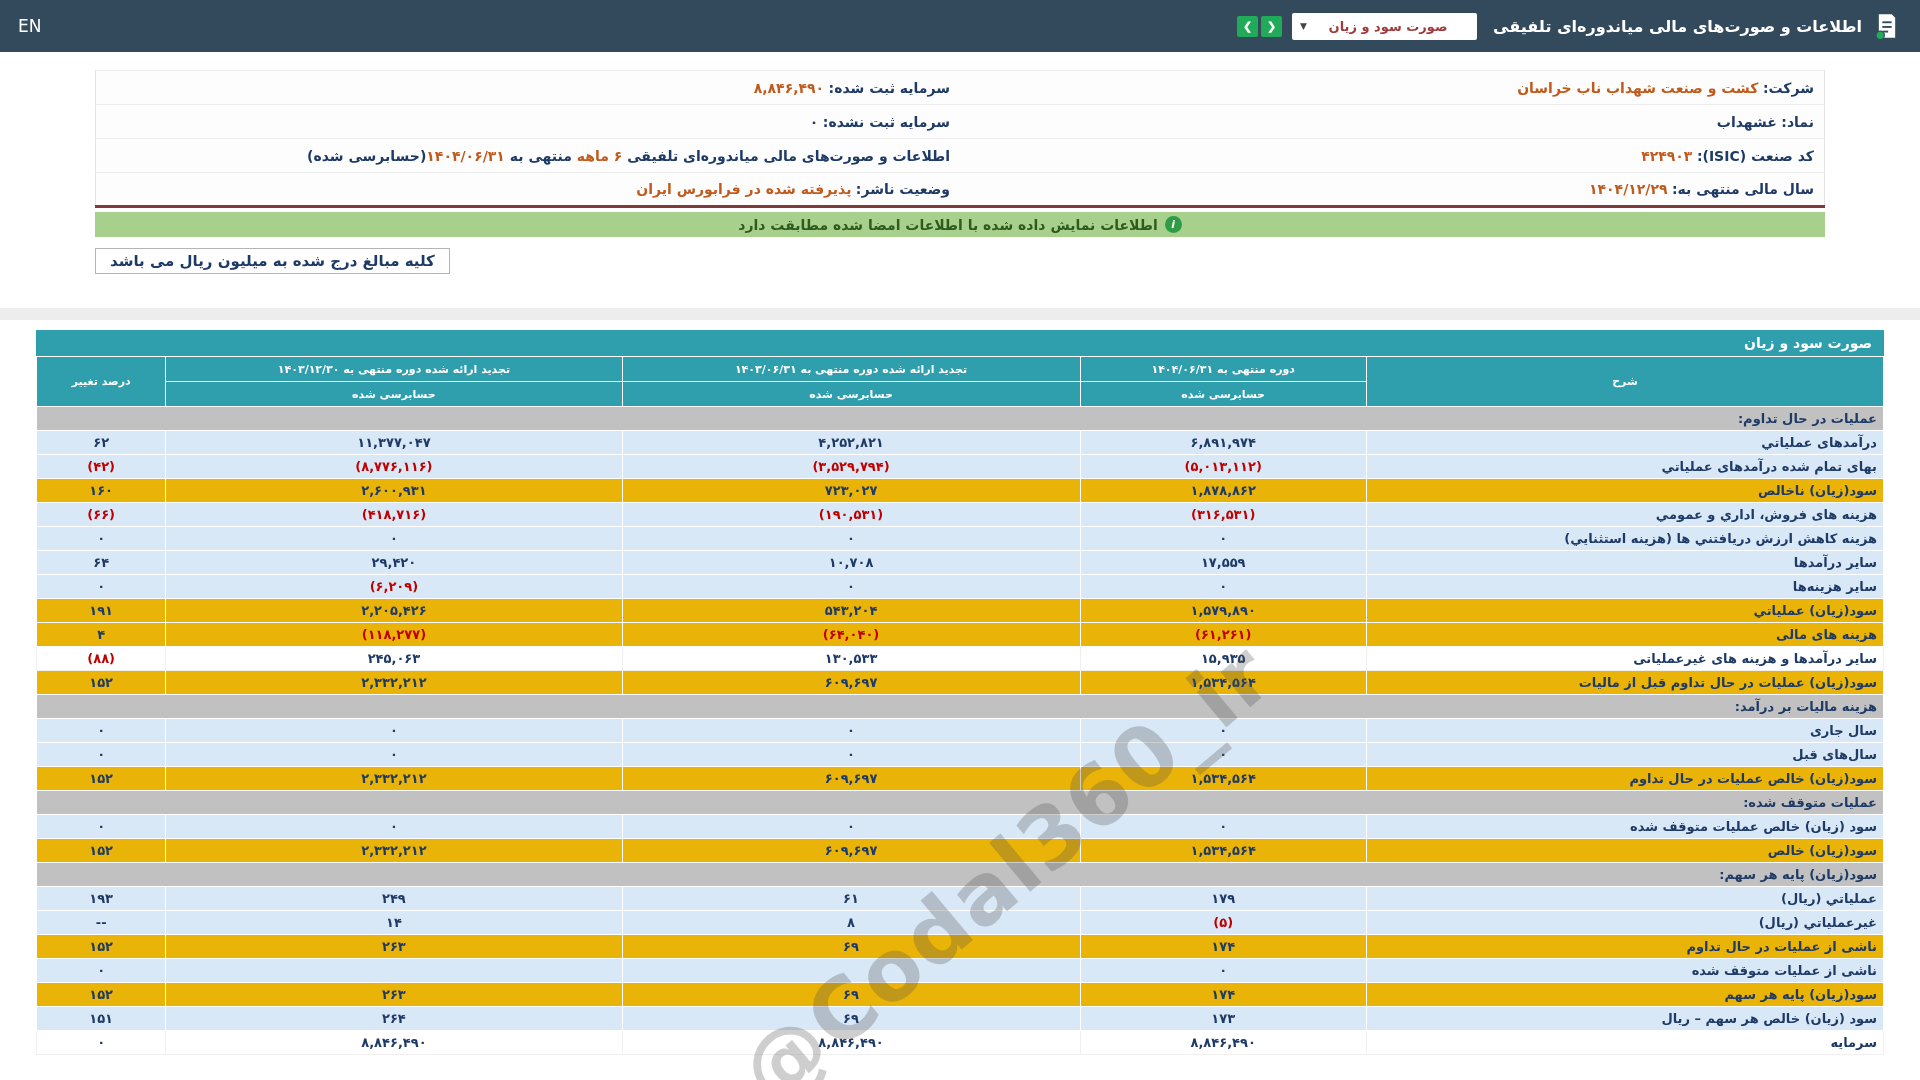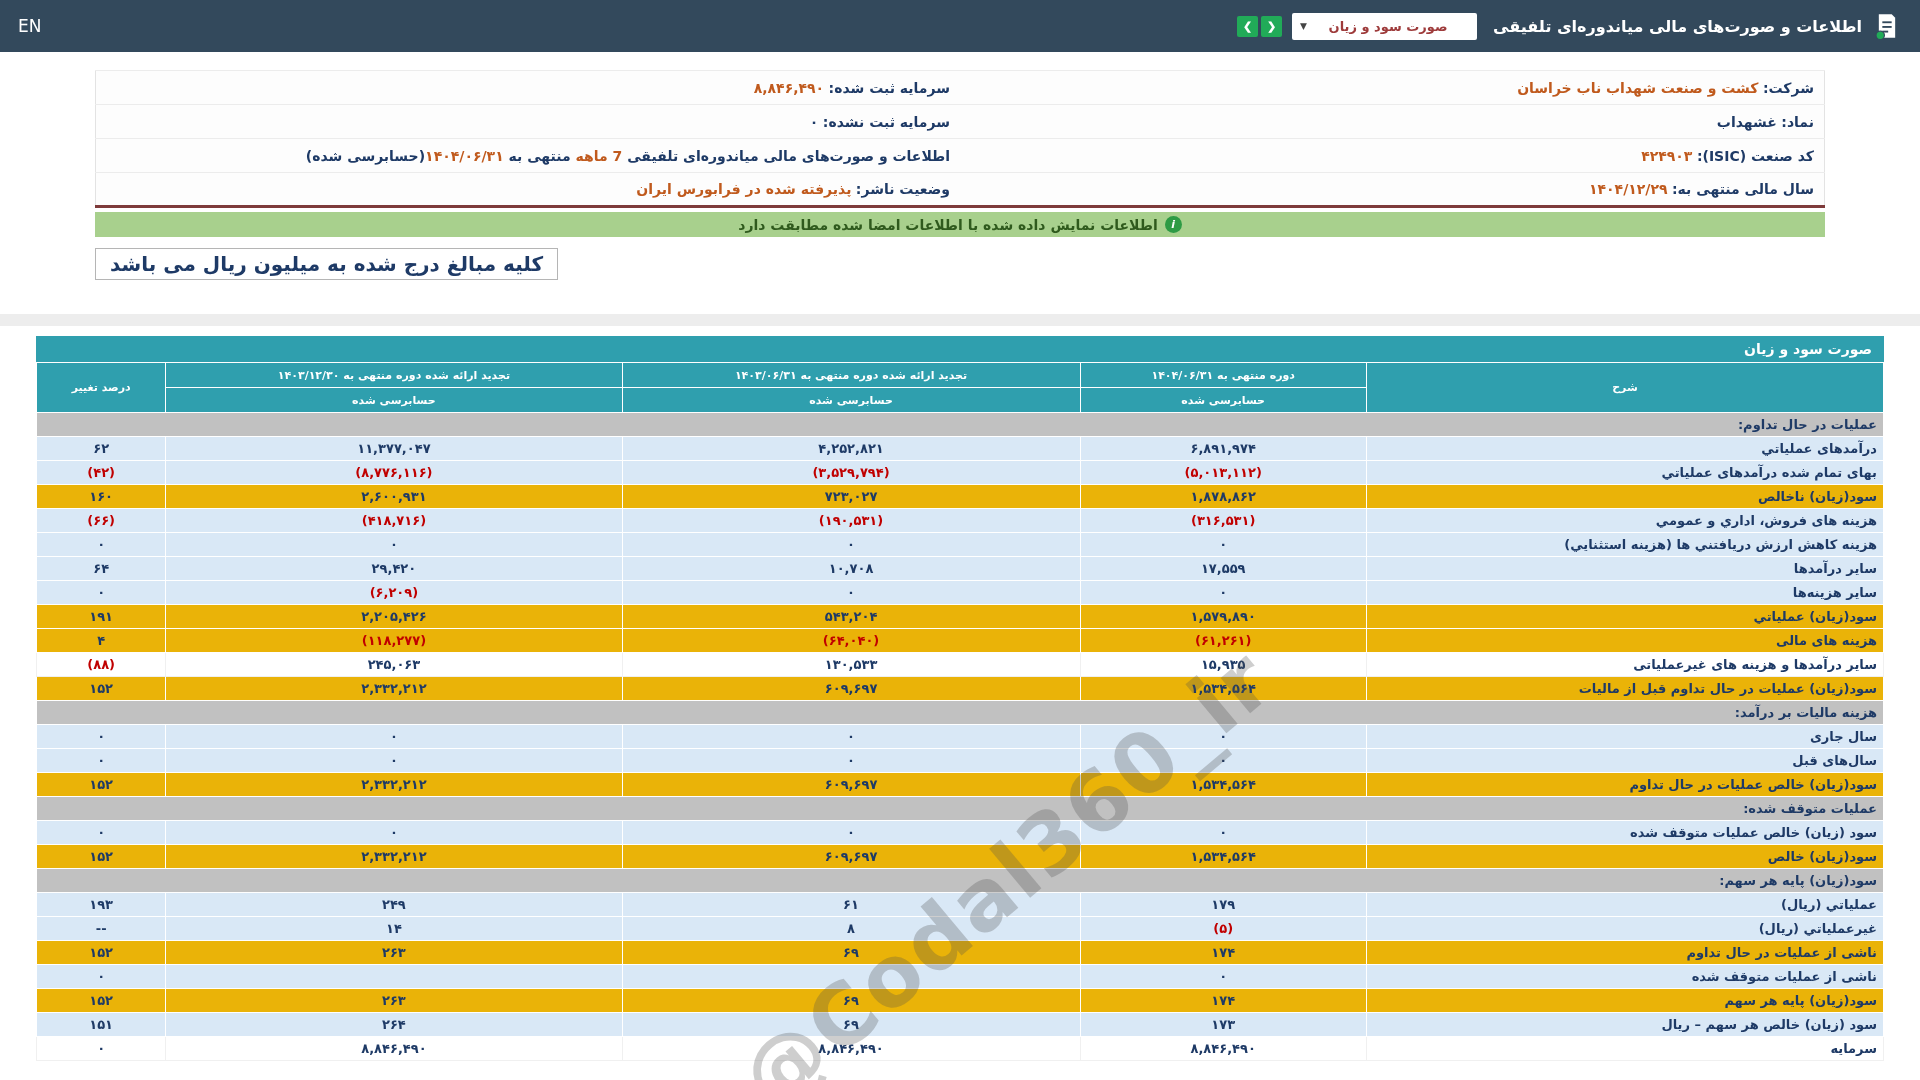--- a/index.html
+++ b/index.html
@@ -35,21 +35,21 @@
   .banner { margin:4px 95px 0; background:#a8d08d; text-align:center; padding:4px 0;
             font-size:14px; font-weight:bold; color:#2f5a1d;
             display:flex; align-items:center; justify-content:center; gap:7px; }
   .info-icon { width:17px; height:17px; border-radius:50%; background:#2e9b45; color:#fff;
                font-size:11px; font-weight:bold; display:inline-flex; align-items:center;
                justify-content:center; font-style:italic; }
 
   
   .unit-note-row { margin:11px 95px 0; text-align:left; }
   .unit-note { display:inline-block; direction:rtl; border:1px solid #b5b5b5; background:#fff;
-               padding:3px 14px; font-size:20px; font-weight:bold; color:#1e3a66; }
+               padding:3px 14px; font-size:15px; font-weight:bold; color:#1e3a66; }
 
   .page-divider { margin-top:34px; height:12px; width:100%; background:#ededed; }
 
   
   .statement { margin:10px 36px 0; position:relative; }
   .stmt-title { background:#2f9fae; color:#fff; font-weight:bold; font-size:14px;
                 padding:5px 12px; height:26px; }
   table.stmt { width:100%; border-collapse:collapse; table-layout:fixed;
                border:1px solid #b7b7b7; }
   table.stmt th { background:#2f9fae; color:#fff; font-weight:bold; font-size:11px;
@@ -123,21 +123,21 @@
         <span class="lbl">سرمایه ثبت نشده:</span>
         <span class="val-navy">۰</span>
       </td>
     </tr>
     <tr>
       <td>
         <span class="lbl">کد صنعت (ISIC):</span>
         <span class="val-orange">۴۲۴۹۰۳</span>
       </td>
       <td>
-        <span class="lbl">اطلاعات و صورت‌های مالی میاندوره‌ای تلفیقی </span><span class="val-orange">7 ماهه</span><span class="lbl"> منتهی به </span><span class="val-orange">۱۴۰۴/۰۶/۳۱</span><span class="lbl">(حسابرسی شده)</span>
+        <span class="lbl">اطلاعات و صورت‌های مالی میاندوره‌ای تلفیقی </span><span class="val-orange">۶ ماهه</span><span class="lbl"> منتهی به </span><span class="val-orange">۱۴۰۴/۰۶/۳۱</span><span class="lbl">(حسابرسی شده)</span>
       </td>
     </tr>
     <tr>
       <td>
         <span class="lbl">سال مالی منتهی به:</span>
         <span class="val-orange">۱۴۰۴/۱۲/۲۹</span>
       </td>
       <td>
         <span class="lbl">وضعیت ناشر:</span>
         <span class="val-orange">پذیرفته شده در فرابورس ایران</span>

